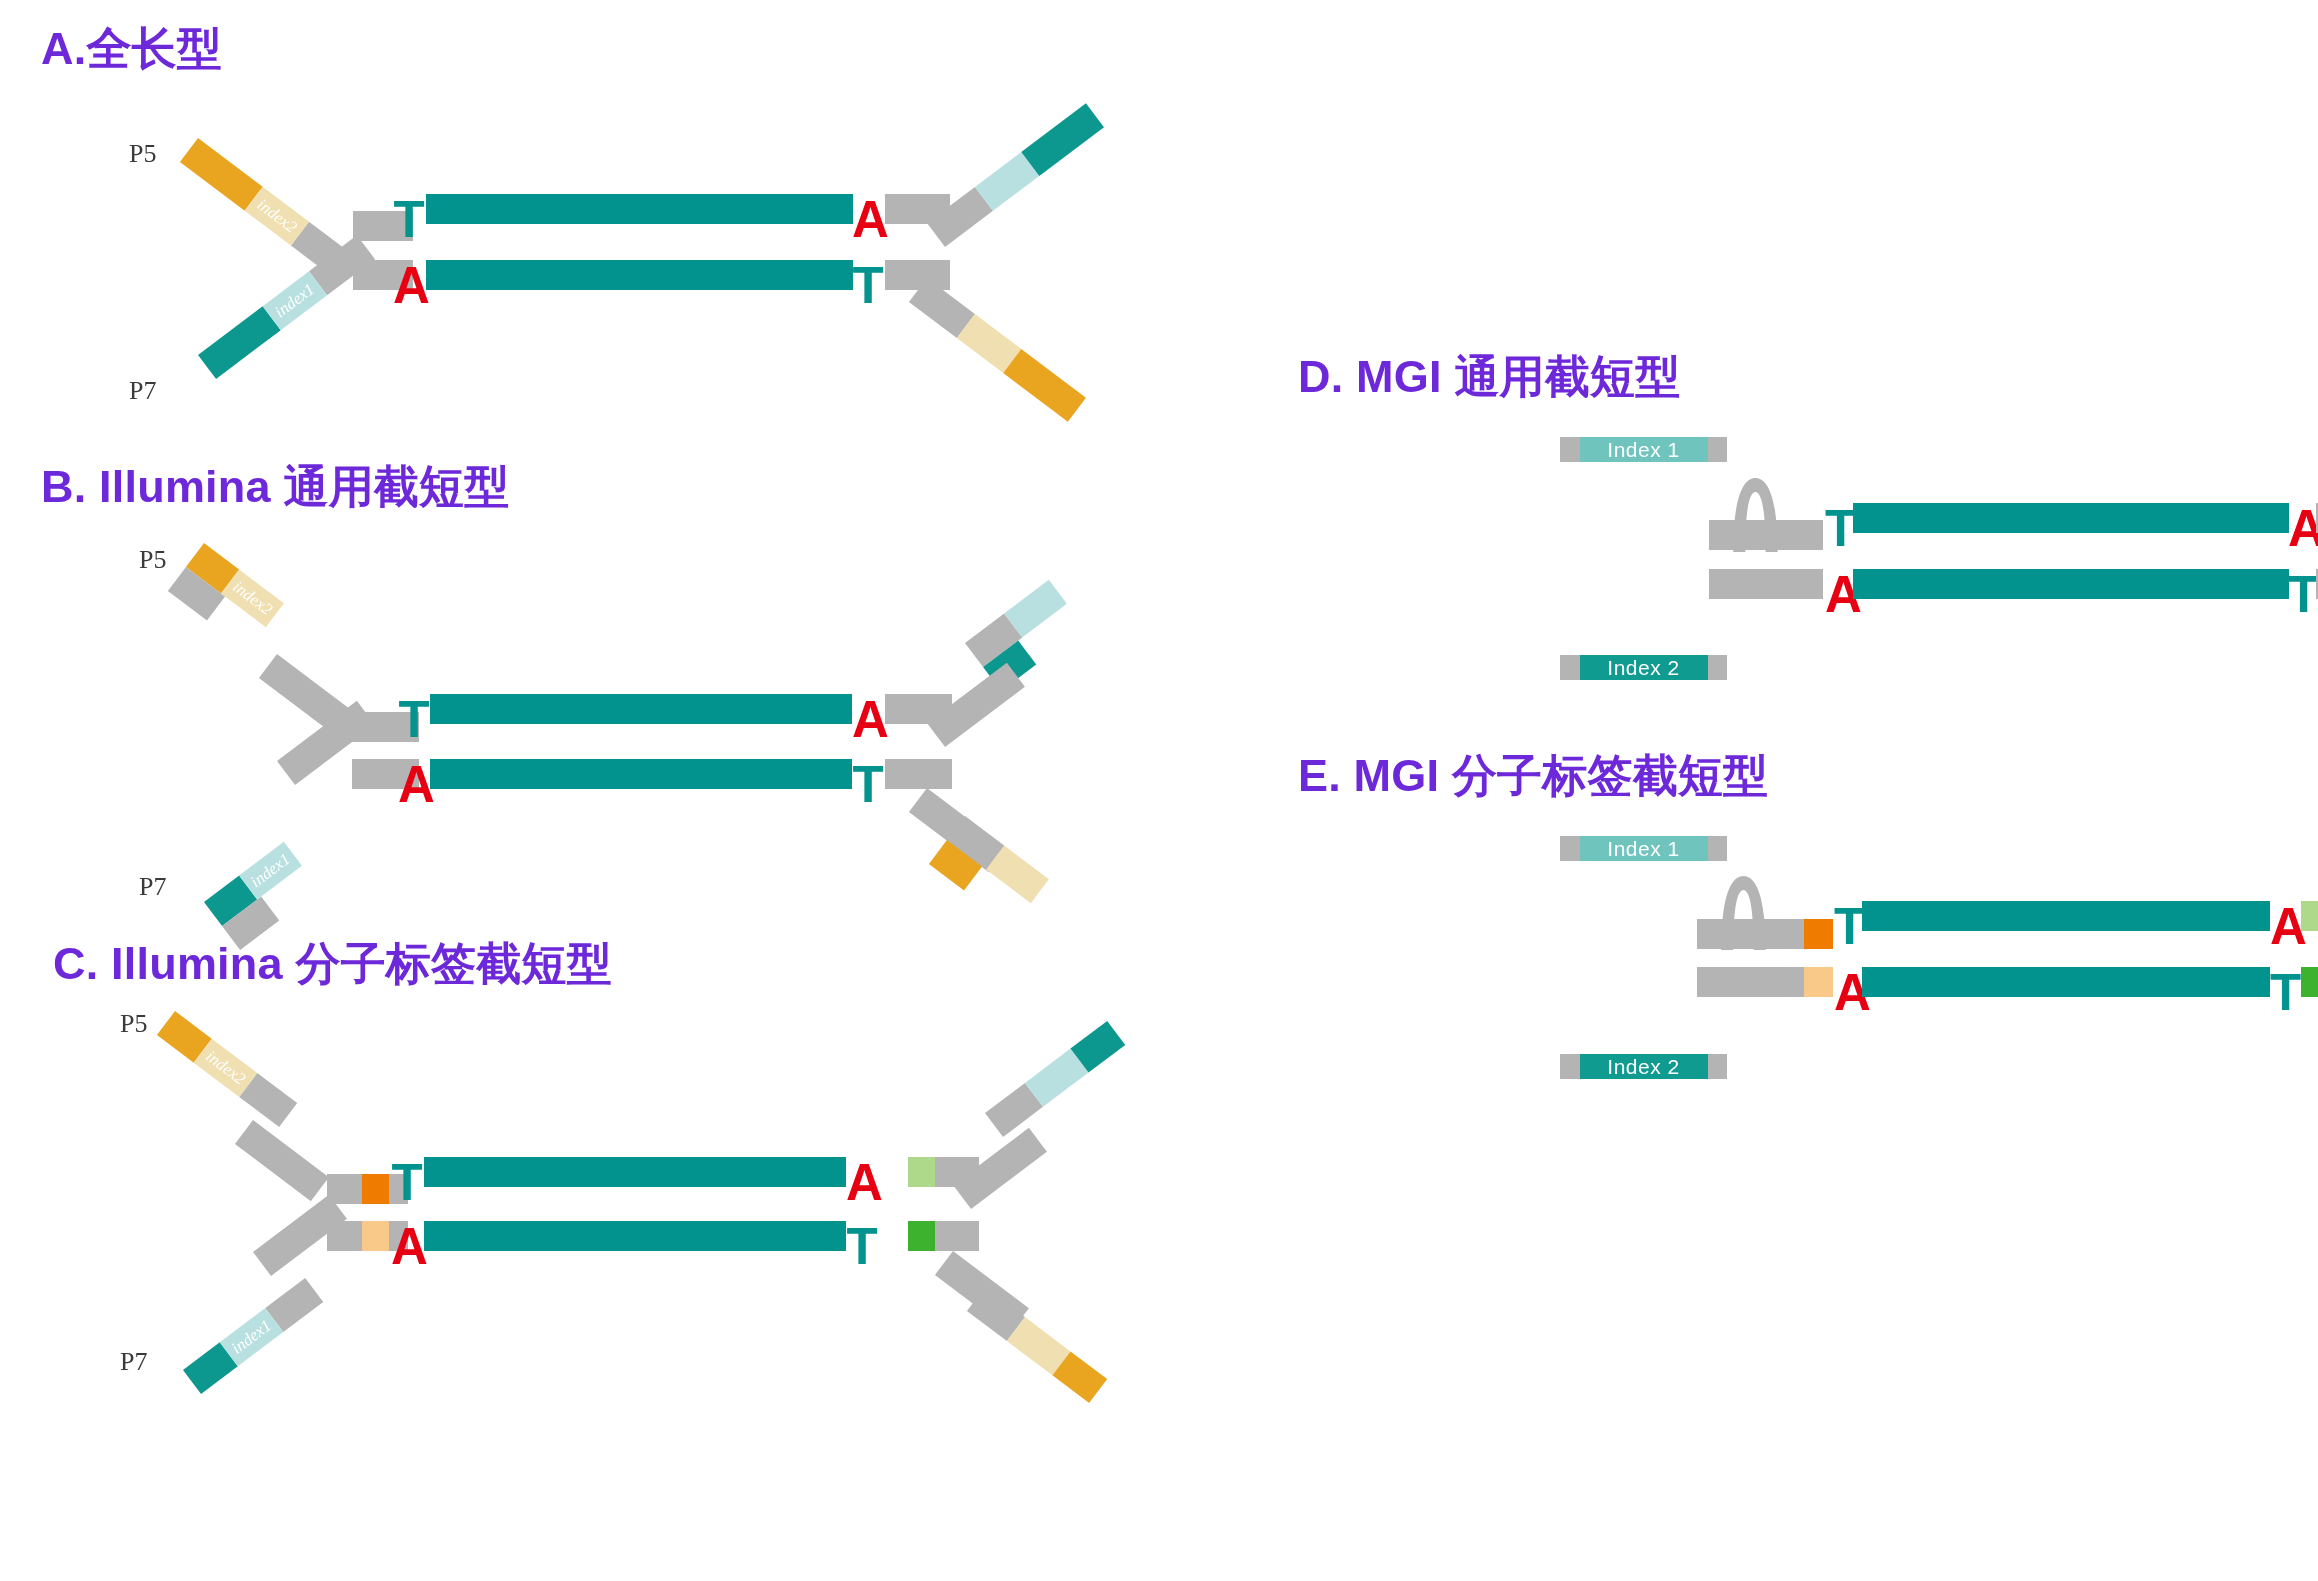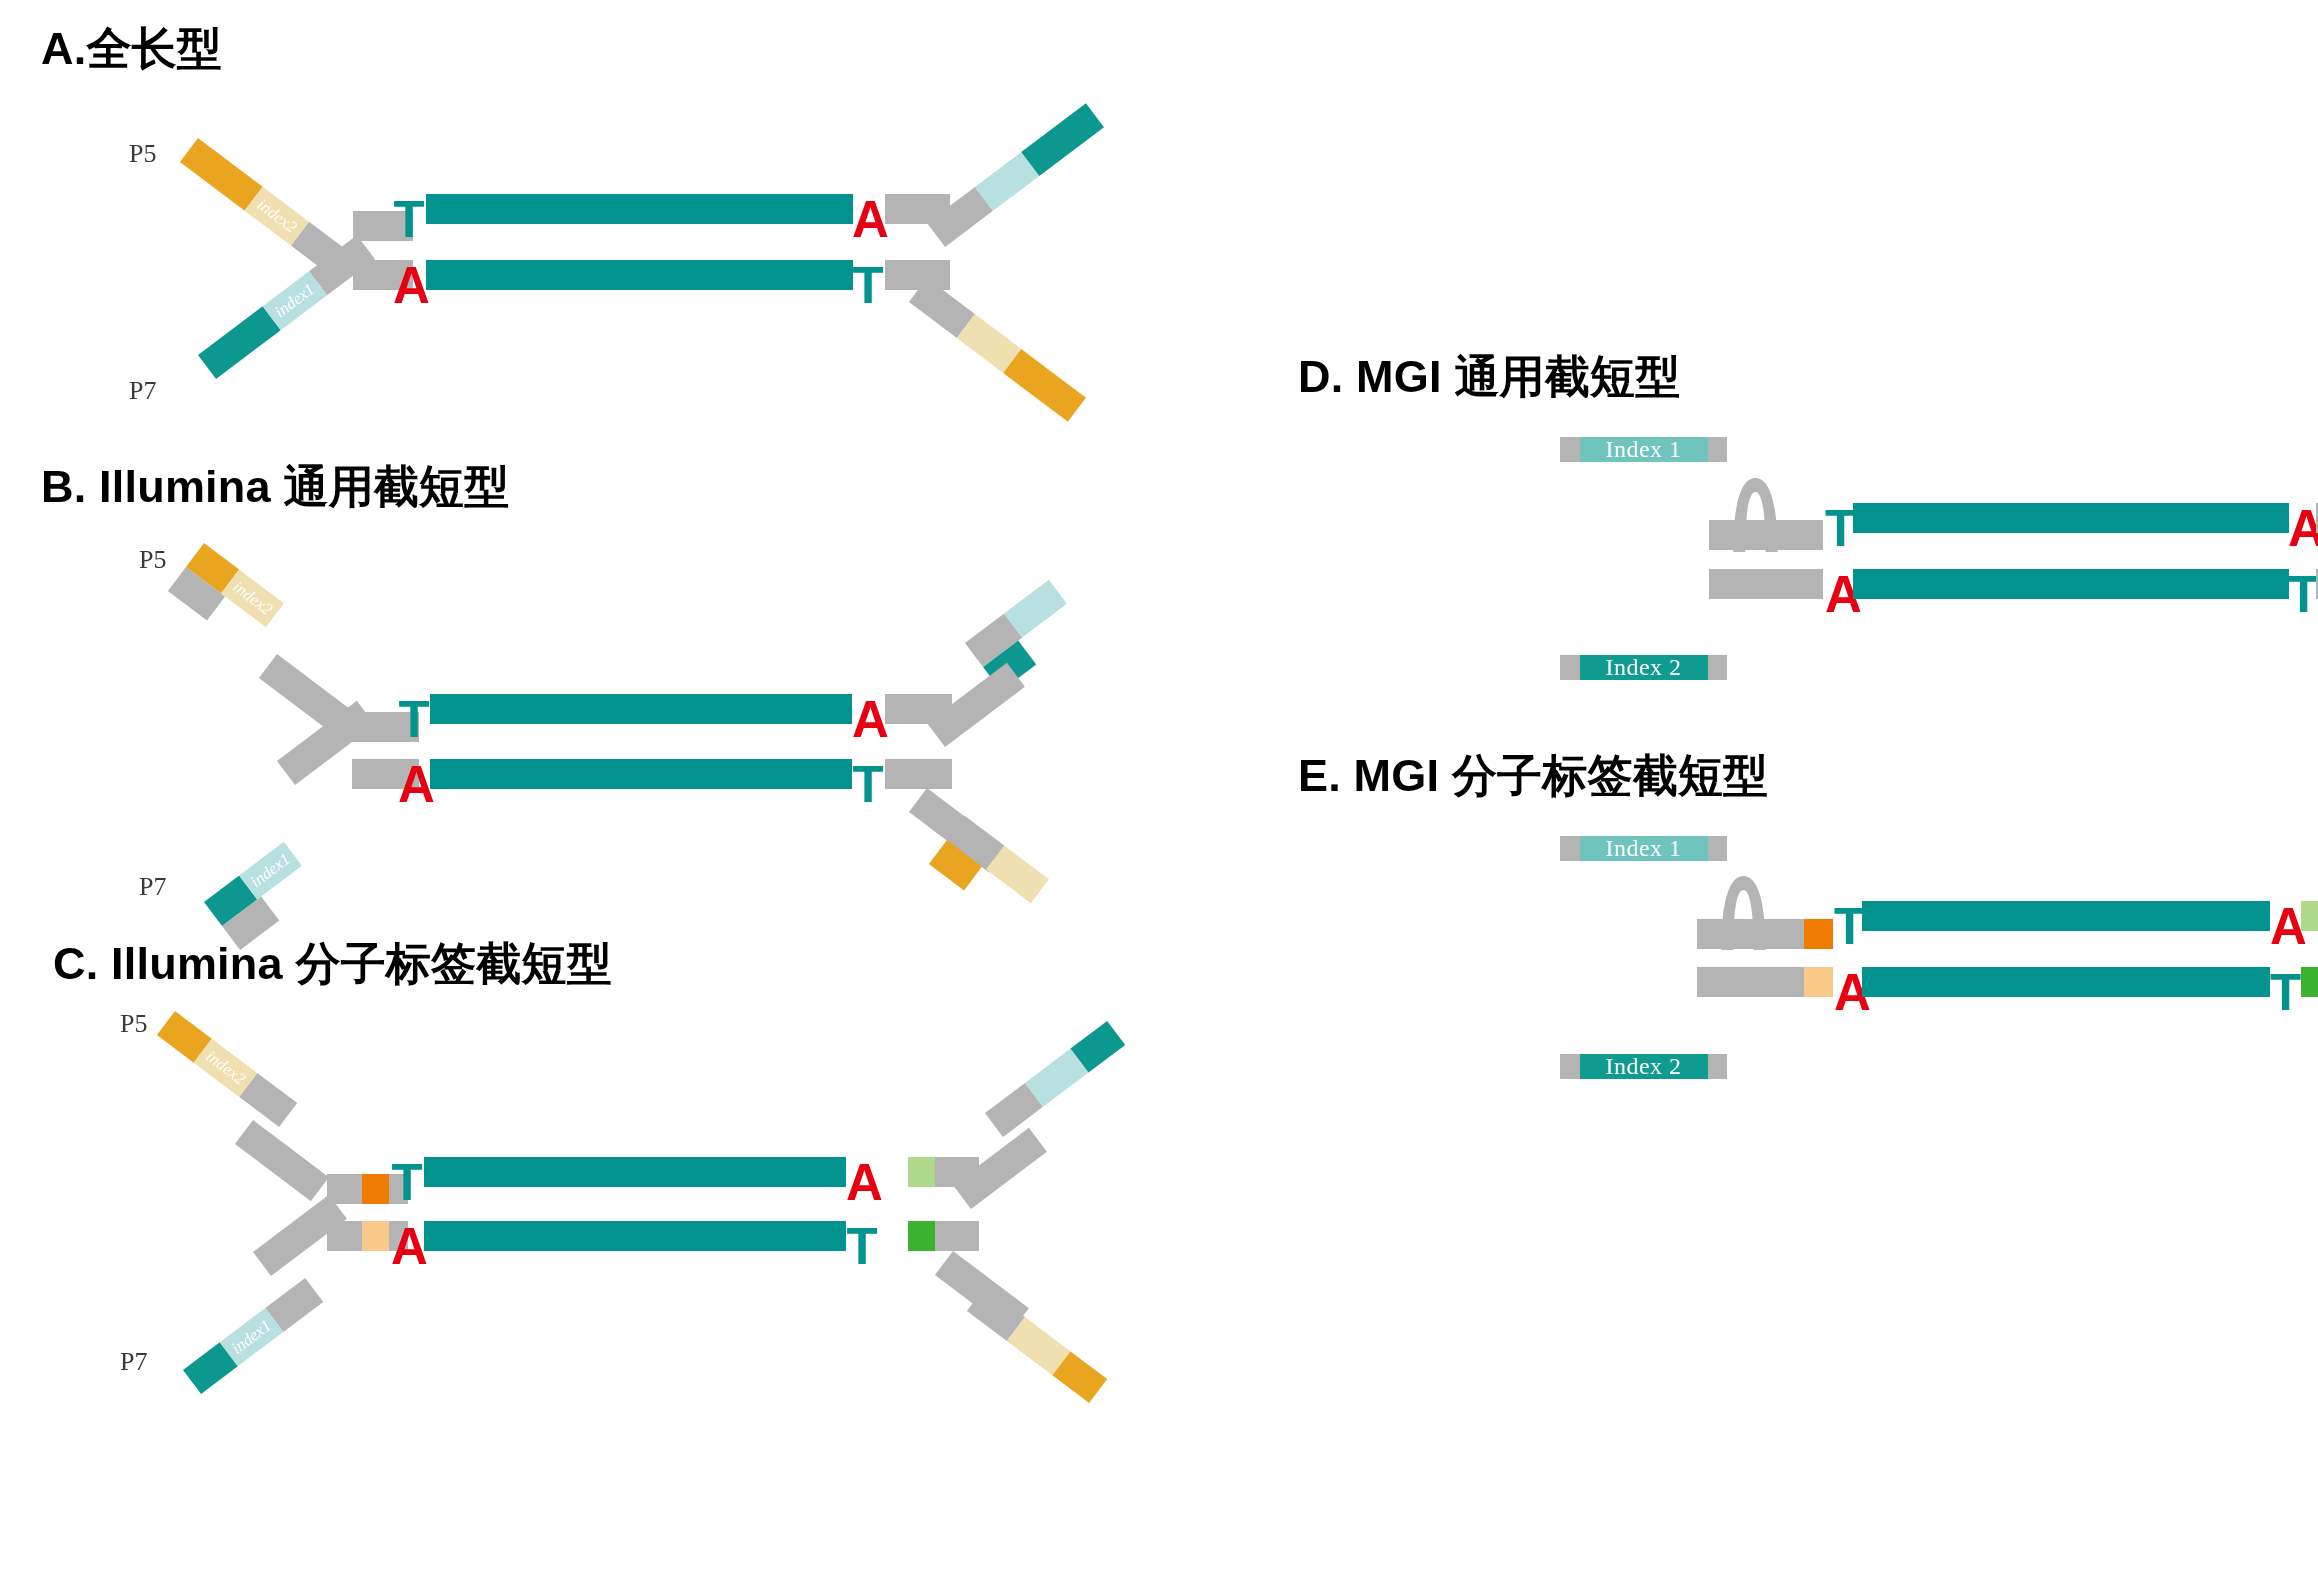--- a/index.html
+++ b/index.html
@@ -4,21 +4,21 @@
 <style>
   html,body{margin:0;padding:0;background:#ffffff;}
   body{
     width:2655px;height:1581px;position:relative;overflow:hidden;
     font-family:"Liberation Sans","DejaVu Sans",sans-serif;
     -webkit-font-smoothing:antialiased;
   }
   .panel-title{
     position:absolute;
     font-family:"Liberation Sans","DejaVu Sans",sans-serif;
-    font-size:45px;font-weight:700;color:#000000;white-space:nowrap;
+    font-size:45px;font-weight:700;color:#6d28d9;white-space:nowrap;
     letter-spacing:0.2px;
   }
   .pmark{
     position:absolute;
     font-family:"Liberation Serif","DejaVu Serif",serif;
     font-size:26px;color:#3a3a3a;white-space:nowrap;
   }
   
   .seg{position:absolute;}
   .teal{background:#03938E;}
@@ -42,22 +42,22 @@
     position:absolute;left:0;top:0;width:100%;height:100%;
     display:flex;align-items:center;justify-content:center;
     font-family:"Liberation Serif","DejaVu Serif",serif;
     font-size:16.7px;color:#ffffff;font-style:italic;pointer-events:none;
   }
   
   .idxpill{position:absolute;height:25px;display:flex;align-items:stretch;}
   .idxpill .cap{width:19.5px;background:#B4B4B4;}
   .idxpill .body{
     flex:1;display:flex;align-items:center;justify-content:center;
-    color:#fff;font-size:24px;
-    font-family:Liberation Serif, serif;
+    color:#fff;font-size:21px;
+    font-family:Liberation Sans, sans-serif;
     letter-spacing:0.5px;
   }
   .idx1 .body{background:#6FC4BD;}
   .idx2 .body{background:#109B90;}
   .loop{position:absolute;}
   .umi{position:absolute;}
 </style>
 </head>
 <body>
 

